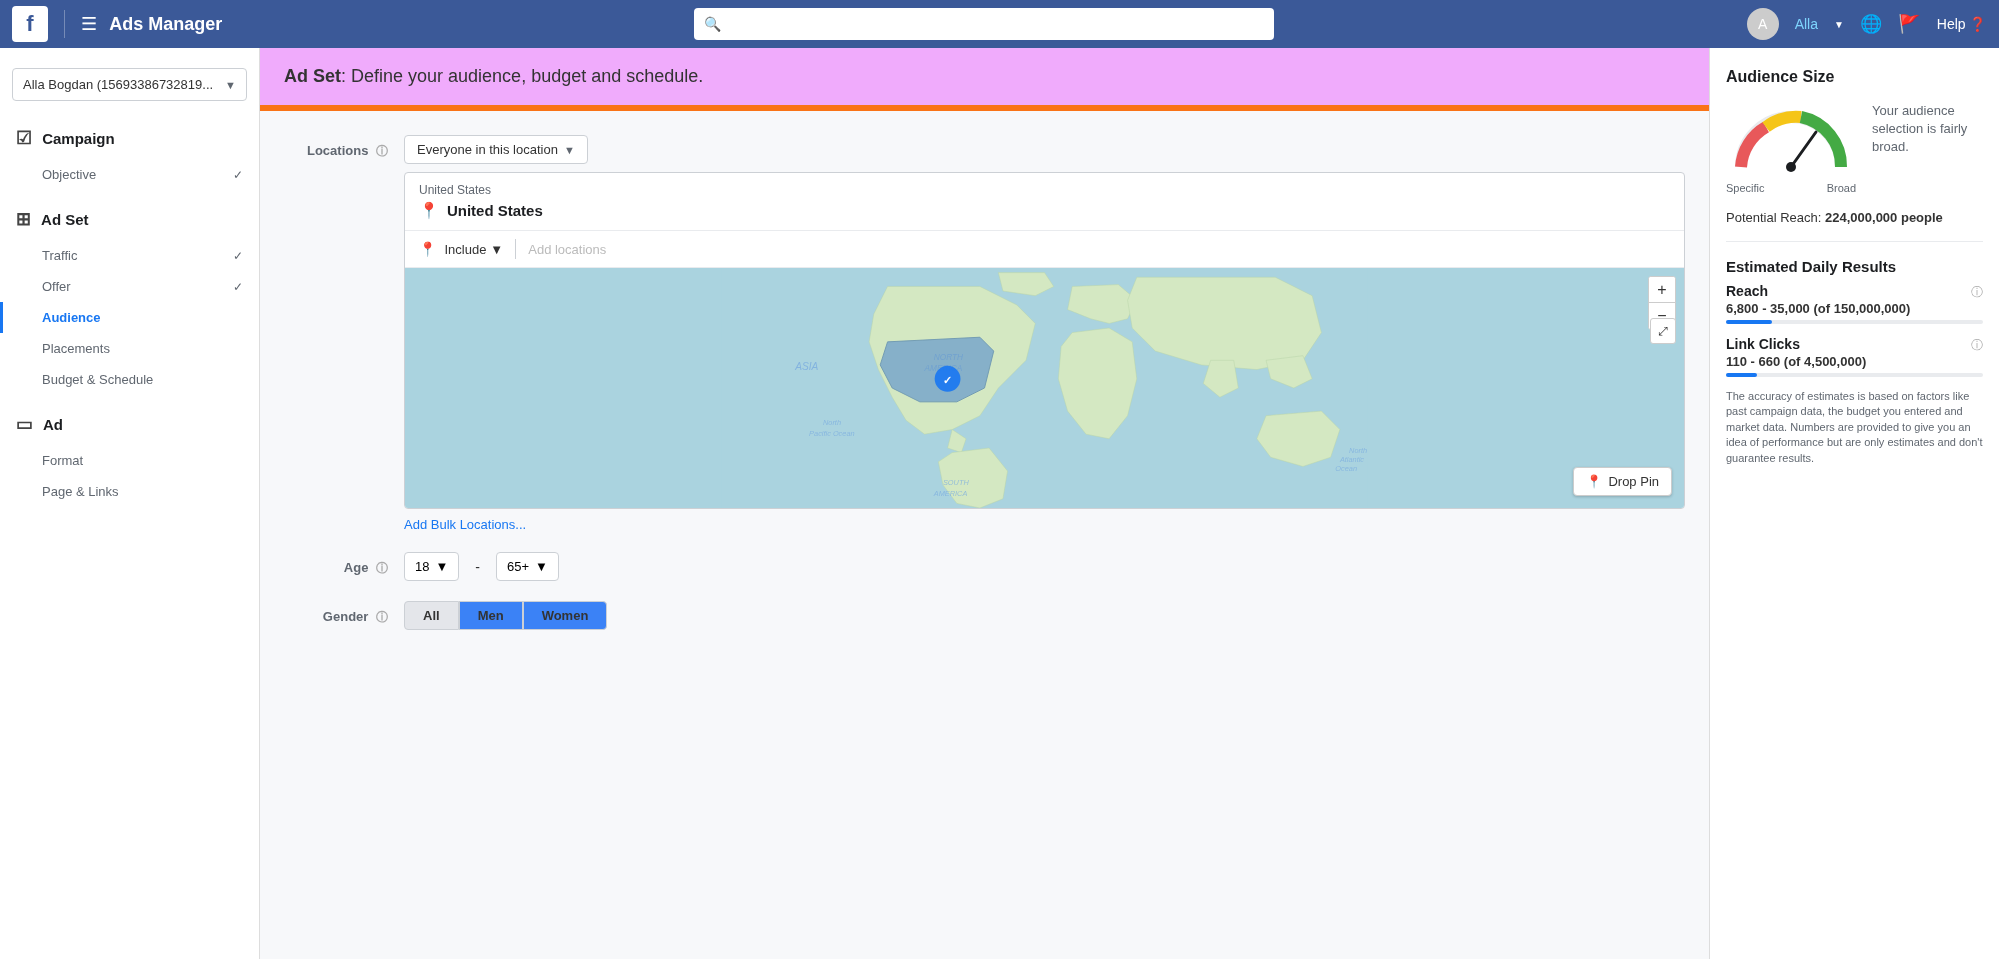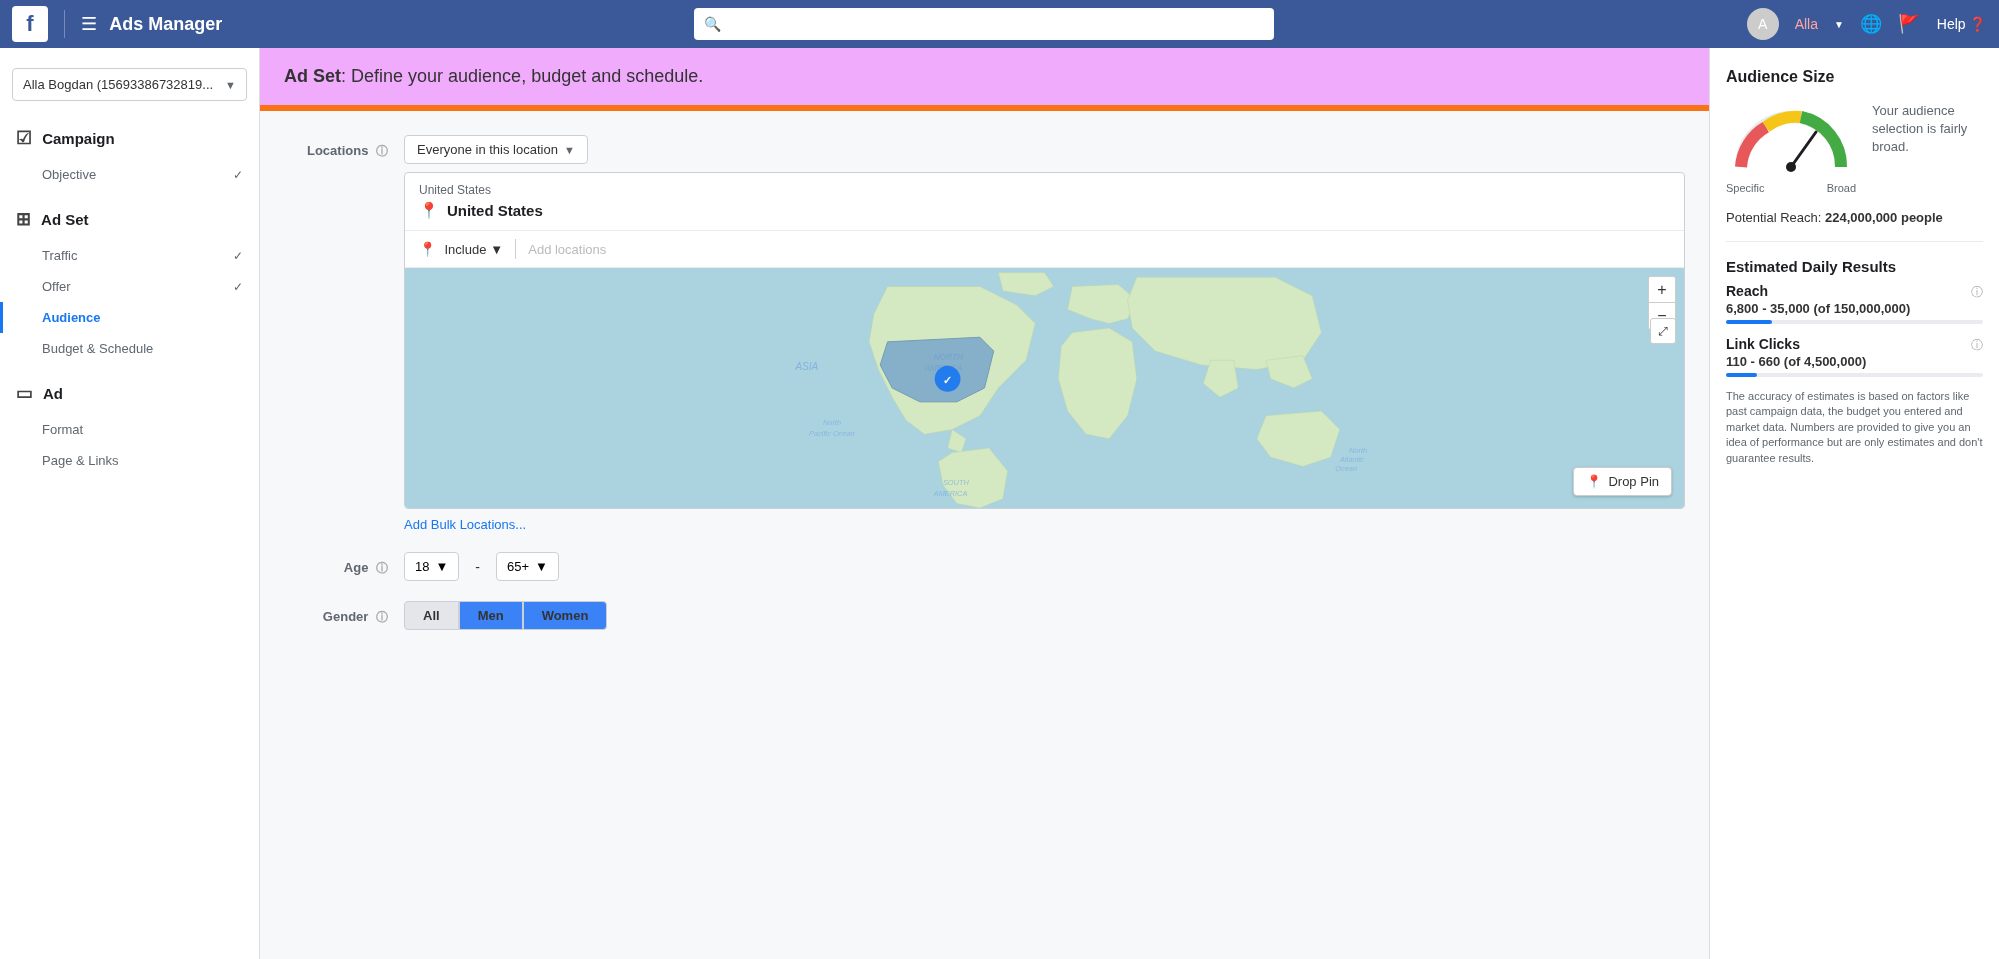--- a/index.html
+++ b/index.html
@@ -37,21 +37,21 @@
       height: 32px;
       padding: 0 10px;
       gap: 8px;
     }
     .nav-search input {
       border: none; outline: none; flex: 1; font-size: 14px; color: #555;
     }
     .nav-search-icon { color: #aaa; font-size: 14px; }
     .nav-right { display: flex; align-items: center; gap: 16px; margin-left: auto; }
     .nav-avatar { width: 32px; height: 32px; border-radius: 50%; background: #ccc; overflow: hidden; display: flex; align-items: center; justify-content: center; color: white; font-size: 14px; }
-    .nav-username { color: #fca5a5; font-size: 14px; cursor: pointer; }
+    .nav-username { color: #7dd3fc; font-size: 14px; cursor: pointer; }
     .nav-icon-btn { color: white; font-size: 18px; cursor: pointer; }
     .nav-help { color: white; font-size: 14px; cursor: pointer; display: flex; align-items: center; gap: 4px; }
 
     
     .main-layout {
       display: flex;
       margin-top: 48px;
       min-height: calc(100vh - 48px);
     }
 
@@ -393,20 +393,23 @@
         <span>Traffic</span>
         <span class="check">✓</span>
       </div>
       <div class="sidebar-item">
         <span>Offer</span>
         <span class="check">✓</span>
       </div>
       <div class="sidebar-item active">
         <div class="active-bar"></div>
         <span>Audience</span>
+      </div>
+      <div class="sidebar-item">
+        <span>Placements</span>
       </div>
       <div class="sidebar-item">
         <span>Budget &amp; Schedule</span>
       </div>
     </div>
 
     <div class="sidebar-section">
       <div class="sidebar-section-header">
         <span class="sidebar-section-icon">▭</span>
         <span>Ad</span>

